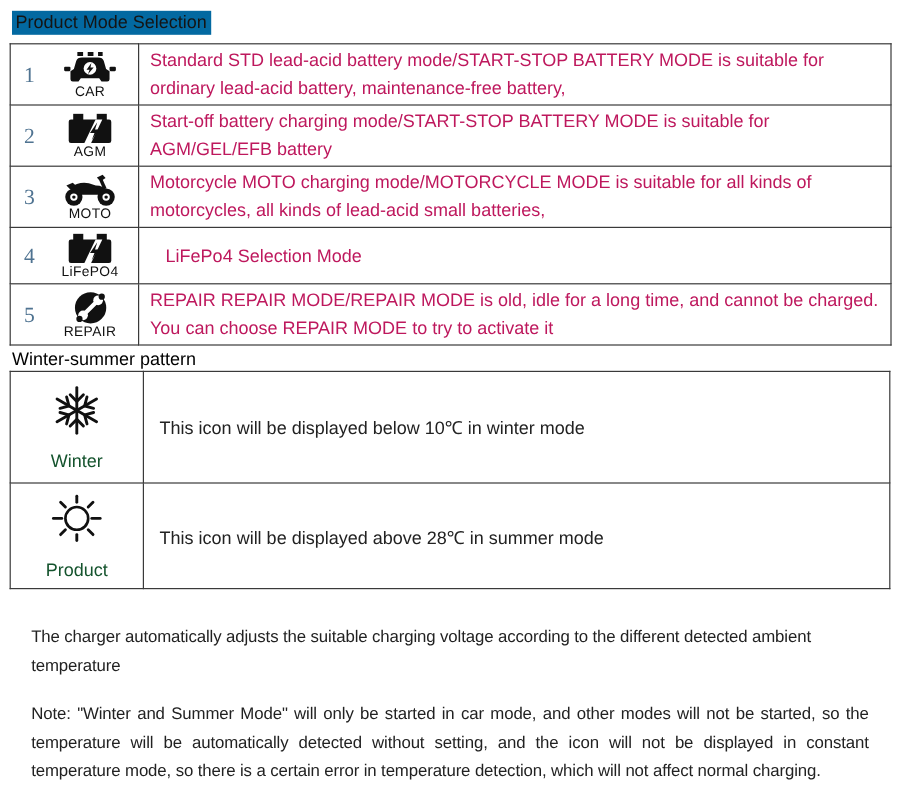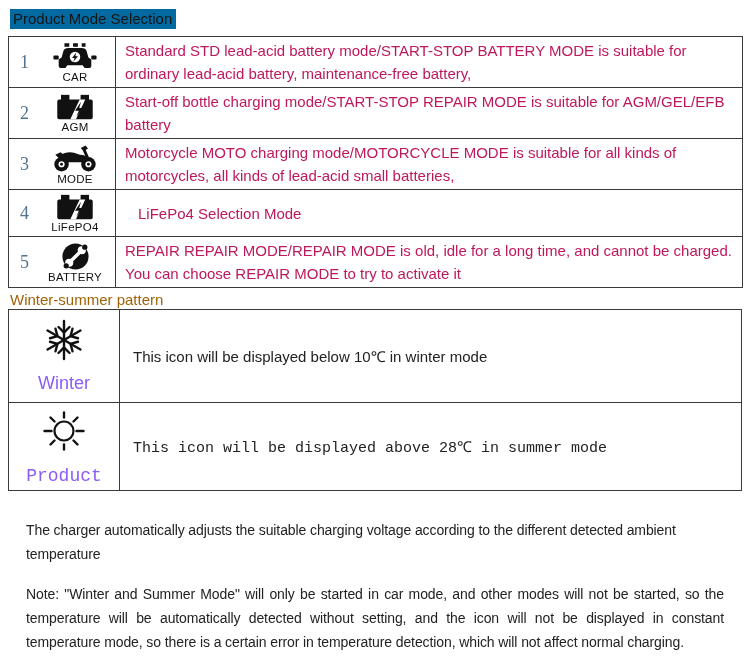--- a/index.html
+++ b/index.html
@@ -23,28 +23,28 @@
     font-family:"Liberation Serif", serif; font-size:18px; color:#4f7391;
     padding-left:11px; width:26px; flex:0 0 auto;
   }
   .icon-stack { flex:1; display:flex; flex-direction:column; align-items:center; }
   .icon-stack svg { display:block; }
   .icon-label { font-size:11.5px; letter-spacing:.3px; color:#111; margin-top:0px; }
   .desc-cell { font-size:15px; line-height:23px; padding:2px 10px 2px 9px; color:#be185d; vertical-align:middle; }
   .desc-indent { padding-left:22px; }
   tr.rh50 td { height:50px; } tr.rh49 td { height:49px; } tr.rh47 td { height:47px; }
 
-  .subtitle { font-size:15px; margin:3px 0 0 10px; color:#a16207; }
+  .subtitle { font-size:15px; margin:3px 0 0 10px; color:#000000; }
 
   .season-table { margin-top:1px; width:734px; table-layout:fixed; }
   .season-table .season-icon-cell { width:111px; padding:0; }
   .season-stack { display:flex; flex-direction:column; align-items:center; justify-content:center; gap:7px; height:100%; }
-  .season-label { font-size:18px; color:#8b5cf6;text-align:right; }
+  .season-label { font-size:15px; color:#14532d;text-align:right; }
   .season-desc { font-size:15px; padding-left:13px; color:#222; }
-  tr.rh93 td { height:93px; } tr.rh88 td { height:88px;font-family:Liberation Mono, monospace; }
+  tr.rh93 td { height:93px; } tr.rh88 td { height:88px; }
 
   .paras { margin:27px 10px 0 10px; font-size:14px; line-height:24px; color:#222; letter-spacing:-0.1px; }
   .paras p { margin:16px; }
   .paras .justify { text-align:justify; }
 </style>
 </head>
 <body>
 
 
 
@@ -85,21 +85,21 @@
               <rect x="26" y="2" width="9" height="7" fill="#111"></rect>
               <rect x="1" y="7" width="38" height="21" rx="2" fill="#111"></rect>
               <polygon points="15,28 25,7 31,7 21,28" fill="#fff"></polygon>
               <path d="M26.5 9.5 L20 19 H24 L21.5 25.5 L28 16 H24.5 Z" fill="#111"></path>
             </svg>
           </span>
           <span class="icon-label">AGM</span>
         </span>
       </div>
     </td>
-    <td class="desc-cell">Start-off bottle charging mode/START-STOP REPAIR MODE is suitable for AGM/GEL/EFB battery</td>
+    <td class="desc-cell">Start-off battery charging mode/START-STOP BATTERY MODE is suitable for AGM/GEL/EFB battery</td>
   </tr>
 
   <tr class="rh50">
     <td class="icon-cell">
       <div class="icon-cell-inner">
         <span class="num">3</span>
         <span class="icon-stack">
           <span>
             <svg width="48" height="29" viewBox="0 0 50 30">
               <circle cx="11" cy="21" r="7.5" fill="#111"></circle>
@@ -107,21 +107,21 @@
                   <circle cx="11" cy="21" r="1.5" fill="#111"></circle>
               <circle cx="39" cy="21" r="7.5" fill="#111"></circle>
                   <circle cx="39" cy="21" r="3.2" fill="#fff"></circle>
                   <circle cx="39" cy="21" r="1.5" fill="#111"></circle>
               <path d="M7 13 Q16 7 24 9 L30 11 Q37 11 40 16 L36 19 H14 Z" fill="#111"></path>
               <path d="M4.5 11 L10 8.5 L14 12 L8 14.5 Z" fill="#111"></path>
               <path d="M31 4 L36 1.5 L38.5 4.5 L34 7.5 Z" fill="#111"></path>
               <line x1="34.5" y1="6" x2="38" y2="14" stroke="#111" stroke-width="3"></line>
             </svg>
           </span>
-          <span class="icon-label">MODE</span>
+          <span class="icon-label">MOTO</span>
         </span>
       </div>
     </td>
     <td class="desc-cell">Motorcycle MOTO charging mode/MOTORCYCLE MODE is suitable for all kinds of motorcycles, all kinds of lead-acid small batteries,</td>
   </tr>
 
   <tr class="rh47">
     <td class="icon-cell">
       <div class="icon-cell-inner">
         <span class="num">4</span>
@@ -150,21 +150,21 @@
           <span>
             <svg width="29" height="29" viewBox="0 0 30 30">
               <circle cx="15" cy="15" r="13.5" fill="#111"></circle>
               <line x1="10" y1="20" x2="20" y2="10" stroke="#fff" stroke-width="3.6" stroke-linecap="round"></line>
               <circle cx="21.5" cy="8.5" r="4.2" fill="#fff"></circle>
                   <circle cx="24.6" cy="5.4" r="2.7" fill="#111"></circle>
               <circle cx="8.5" cy="21.5" r="4.2" fill="#fff"></circle>
                   <circle cx="5.4" cy="24.6" r="2.7" fill="#111"></circle>
             </svg>
           </span>
-          <span class="icon-label">BATTERY</span>
+          <span class="icon-label">REPAIR</span>
         </span>
       </div>
     </td>
     <td class="desc-cell">REPAIR REPAIR MODE/REPAIR MODE is old, idle for a long time, and cannot be charged. You can choose REPAIR MODE to try to activate it</td>
   </tr>
 </tbody>
   </table>
 
 <div class="subtitle">Winter-summer pattern</div>
 

